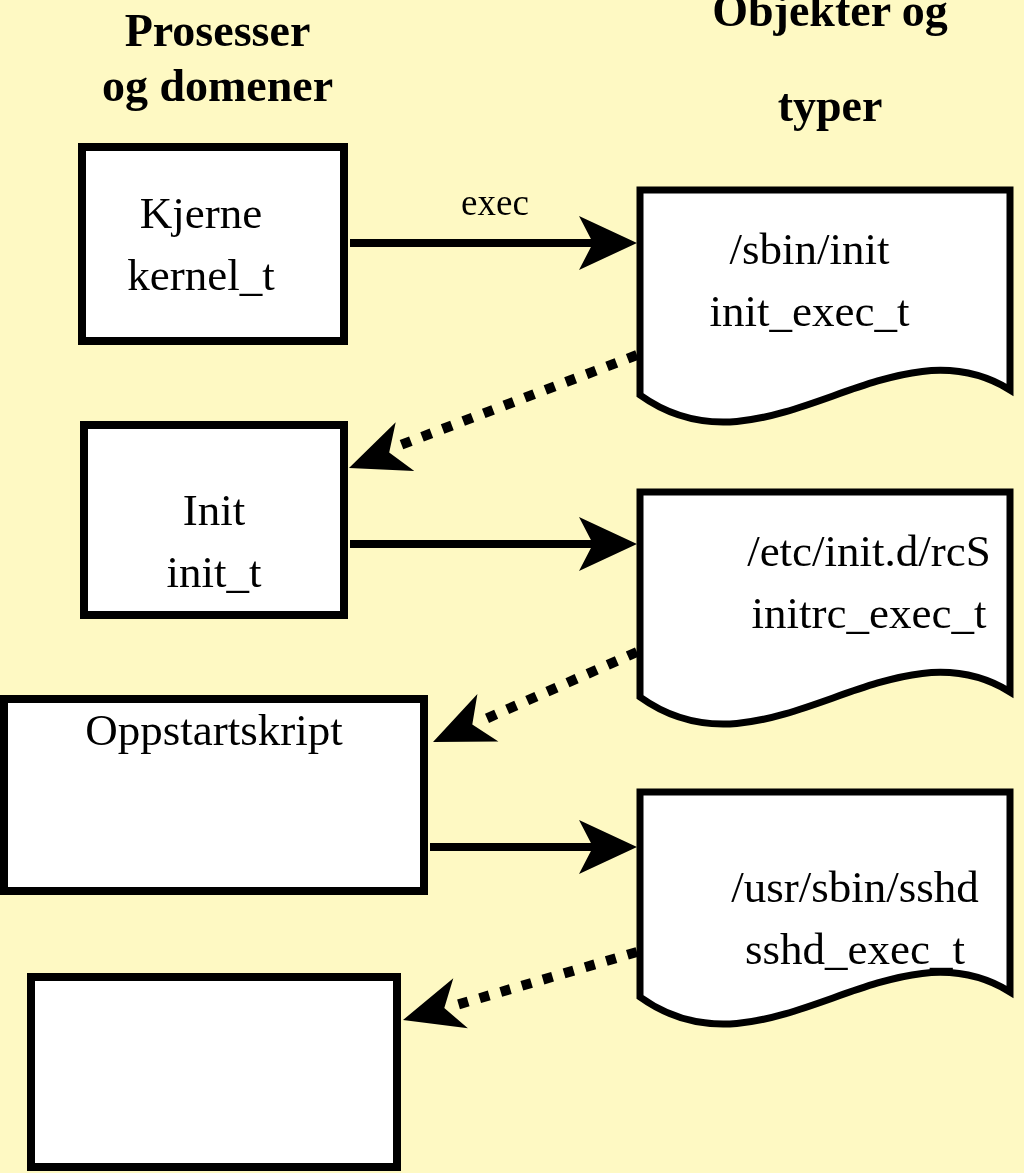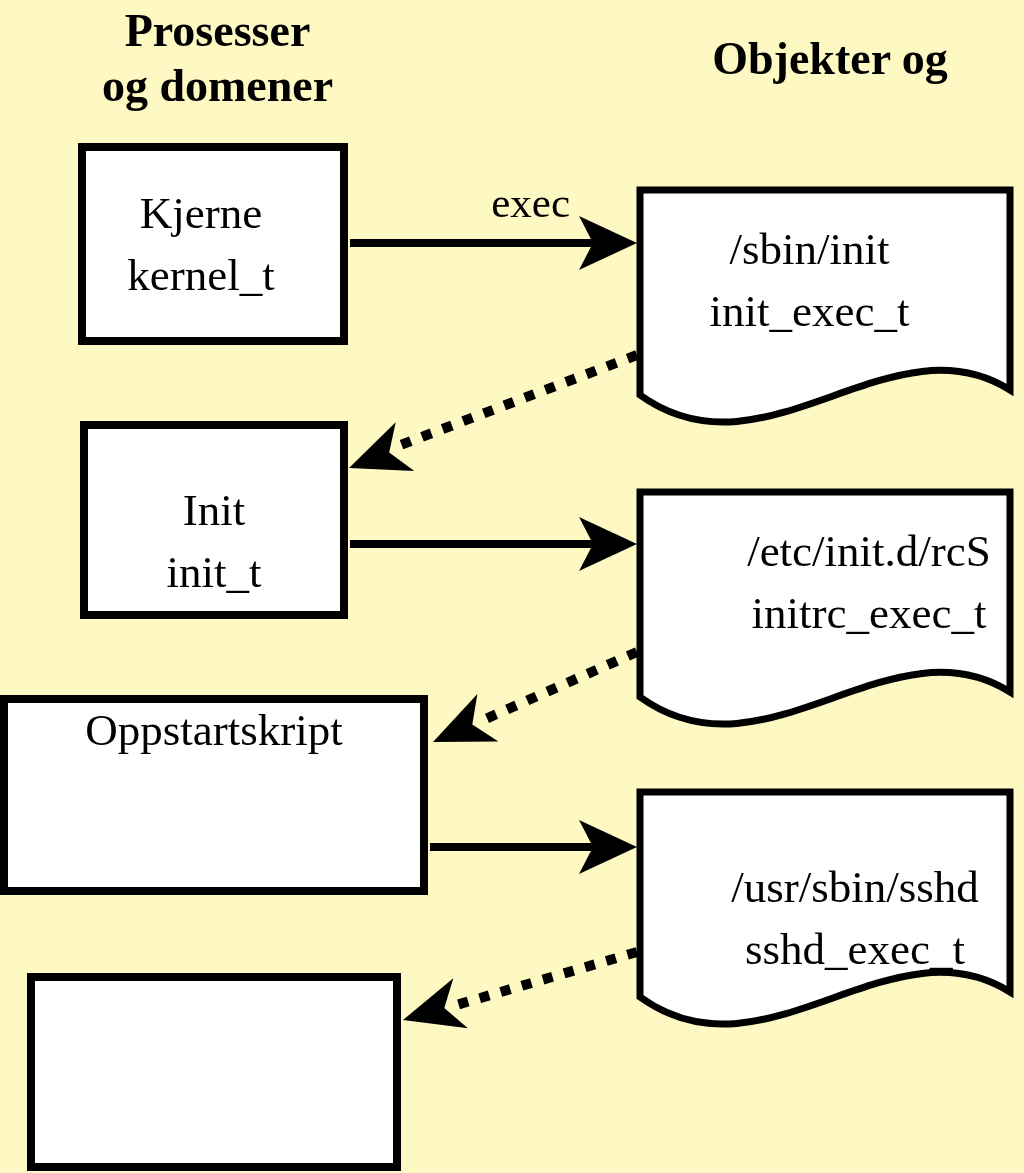--- a/index.html
+++ b/index.html
@@ -36,23 +36,23 @@
     font-weight: bold;
     font-size: 46px;
     line-height: 55px;
   }
   .node-text {
     font-size: 45px;
     line-height: 62px;
   }
   .edge-label {
     position: absolute;
-    font-size: 43px;
+    font-size: 37px;
     line-height: 50px;
-    text-align: right;
+    text-align: center;
     white-space: nowrap;
   }
 </style>
 </head>
 <body>
 
 <div id="stage">
 
   <svg id="diagram-svg" viewBox="0 0 1024 1173">
 
@@ -97,20 +97,21 @@
       <polygon points="403,1020 453.3,978.3 444.3,1008 467.9,1028.3" fill="#000000"></polygon>
     </g>
   </svg>
 
   <div class="label heading" style="left:30px; top:2px; width:375px; height:112px;">
     <div>Prosesser</div>
     <div>og domener</div>
   </div>
   <div class="label heading" style="left:640px; top:2px; width:380px; height:112px;gap:40px;">
     <div>Objekter og</div>
+    <div>typer</div>
   </div>
 
   <div class="edge-label" style="left:420px; top:178px; width:150px;">exec</div>
 
   <div class="label node-text" style="left:70px; top:147px; width:262px; height:194px;">
     <div>Kjerne</div>
     <div>kernel_t</div>
   </div>
   <div class="label node-text" style="left:84px; top:446px; width:260px; height:190px;">
     <div>Init</div>

